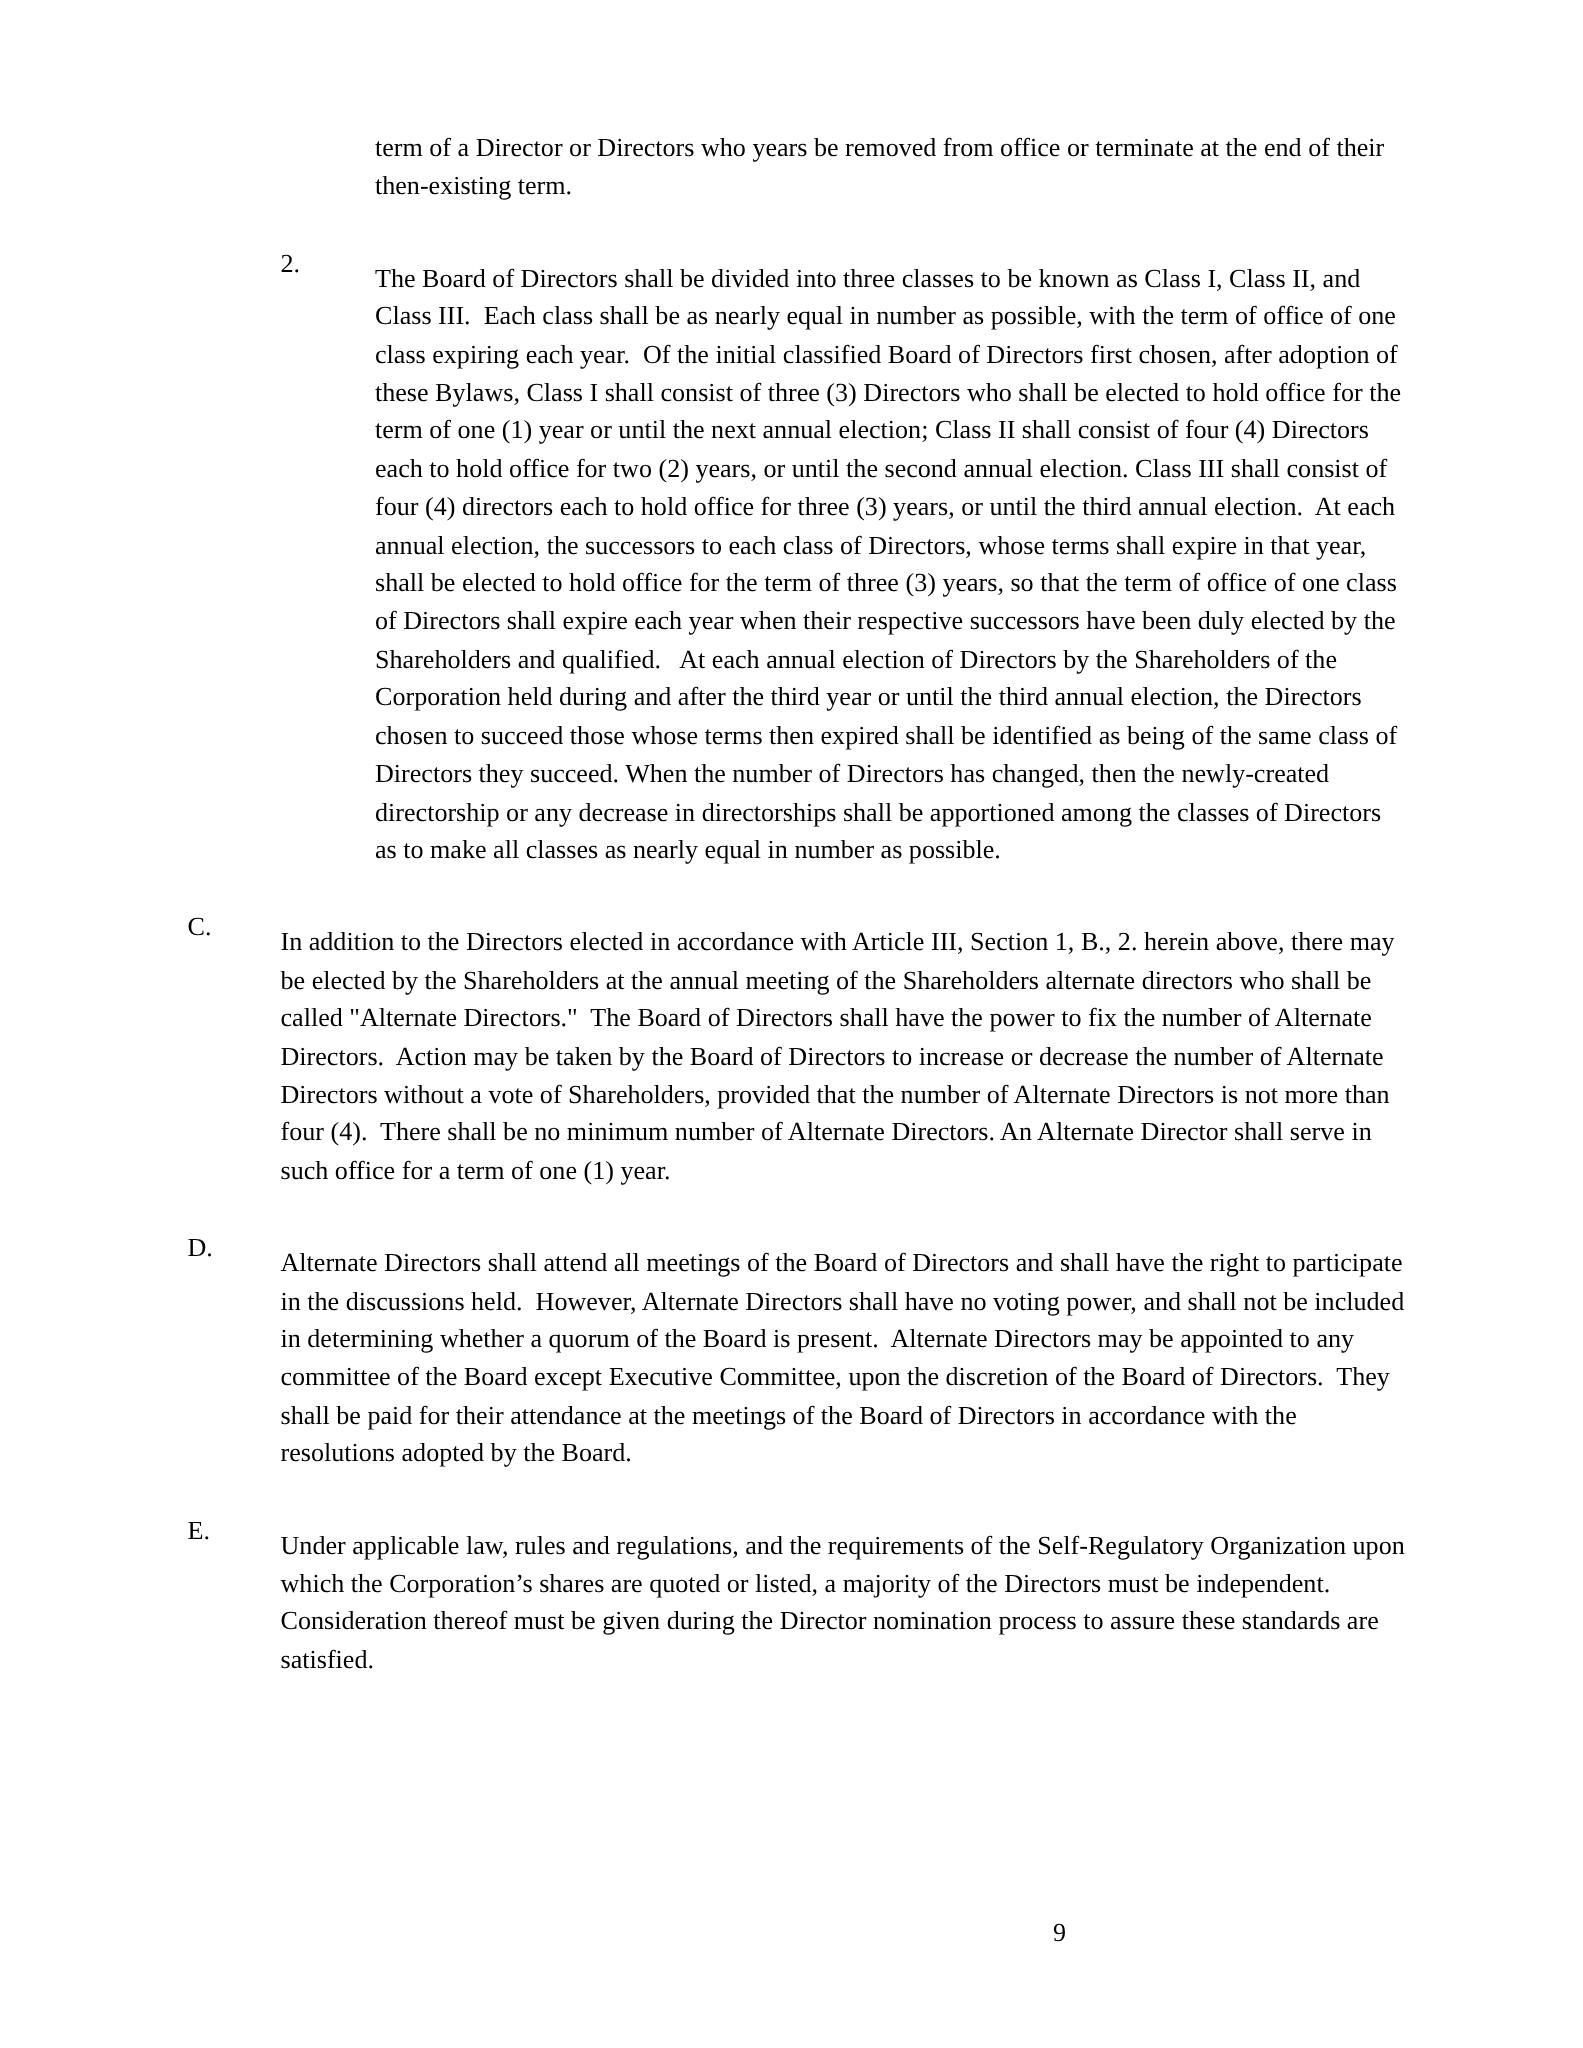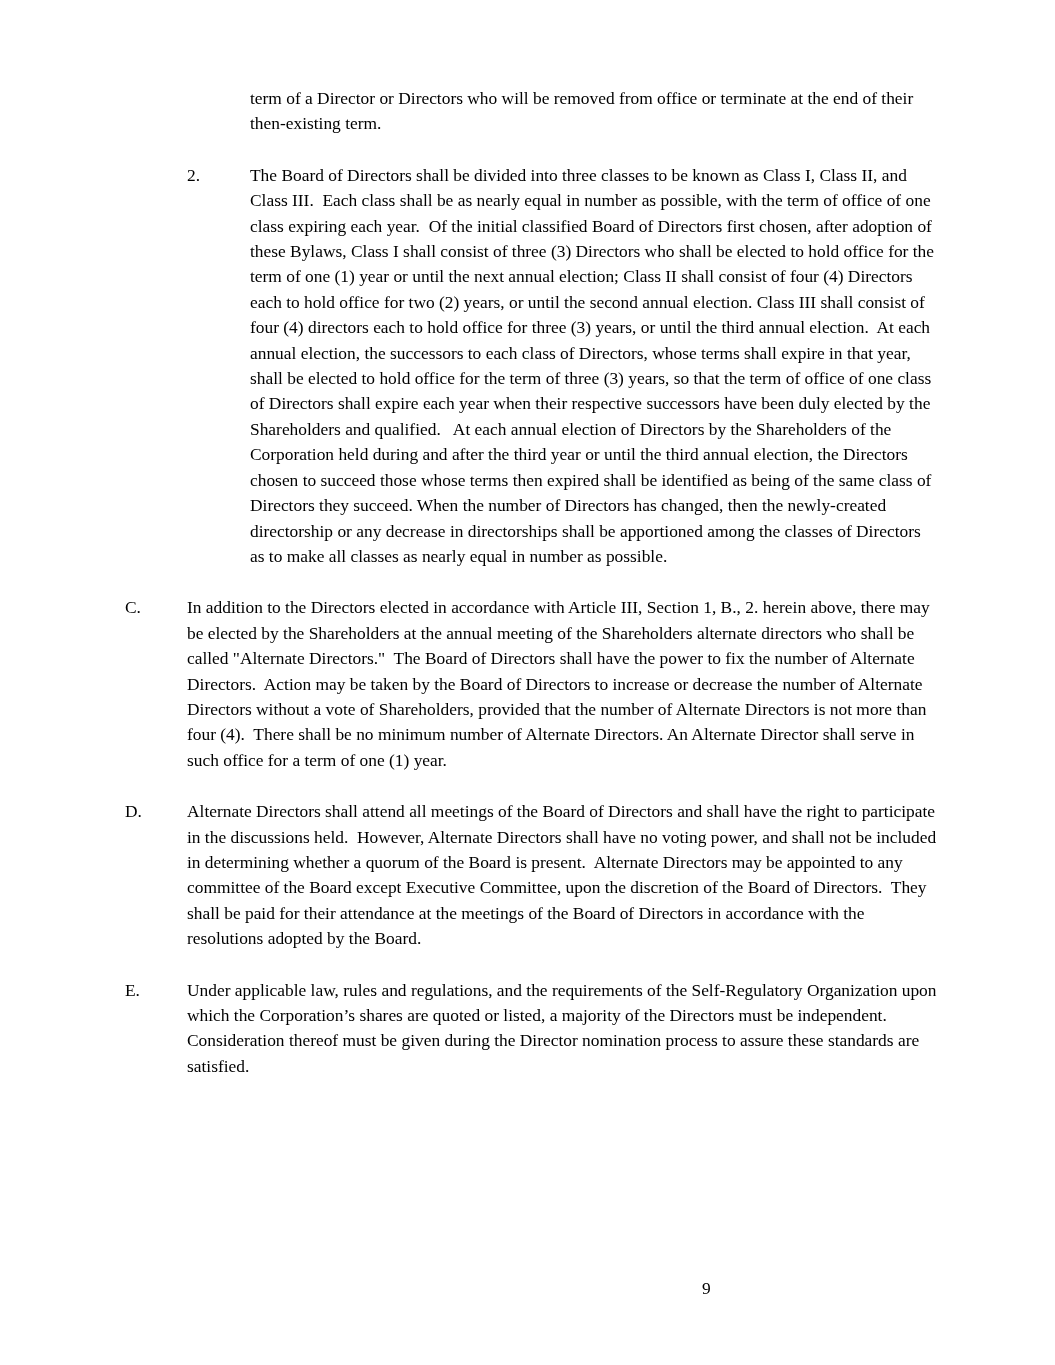--- a/index.html
+++ b/index.html
@@ -46,35 +46,36 @@
   .item.lvl1 {
     margin-left: 125px;
     width: 812px;
   }
   .item.lvl1 .label {
     width: 62px;
     flex: 0 0 62px;
   }
   .item .text {
     flex: 1 1 auto;
+    margin-top: 10px;
   }
   .page-number {
     position: absolute;
     top: 1276px;
     left: 702px;
     font-size: 17.4px;
     line-height: 25.4px;
   }
 </style>
 </head>
 <body>
 
 <div class="doc">
 
-  <div class="para continuation">term of a Director or Directors who will be removed from office or terminate at the end of their then-existing term.</div>
+  <div class="para continuation">term of a Director or Directors who years be removed from office or terminate at the end of their then-existing term.</div>
 
   <div class="item lvl2">
     <div class="para label">2.</div>
     <div class="para text">The Board of Directors shall be divided into three classes to be known as Class I, Class II, and Class III.  Each class shall be as nearly equal in number as possible, with the term of office of one class expiring each year.  Of the initial classified Board of Directors first chosen, after adoption of these Bylaws, Class I shall consist of three (3) Directors who shall be elected to hold office for the term of one (1) year or until the next annual election; Class II shall consist of four (4) Directors each to hold office for two (2) years, or until the second annual election. Class III shall consist of four (4) directors each to hold office for three (3) years, or until the third annual election.  At each annual election, the successors to each class of Directors, whose terms shall expire in that year, shall be elected to hold office for the term of three (3) years, so that the term of office of one class of Directors shall expire each year when their respective successors have been duly elected by the Shareholders and qualified.   At each annual election of Directors by the Shareholders of the Corporation held during and after the third year or until the third annual election, the Directors chosen to succeed those whose terms then expired shall be identified as being of the same class of Directors they succeed. When the number of Directors has changed, then the newly-created directorship or any decrease in directorships shall be apportioned among the classes of Directors as to make all classes as nearly equal in number as possible.</div>
   </div>
 
   <div class="item lvl1">
     <div class="para label">C.</div>
     <div class="para text">In addition to the Directors elected in accordance with Article III, Section 1, B., 2. herein above, there may be elected by the Shareholders at the annual meeting of the Shareholders alternate directors who shall be called "Alternate Directors."  The Board of Directors shall have the power to fix the number of Alternate Directors.  Action may be taken by the Board of Directors to increase or decrease the number of Alternate Directors without a vote of Shareholders, provided that the number of Alternate Directors is not more than four (4).  There shall be no minimum number of Alternate Directors. An Alternate Director shall serve in such office for a term of one (1) year.</div>
   </div>

